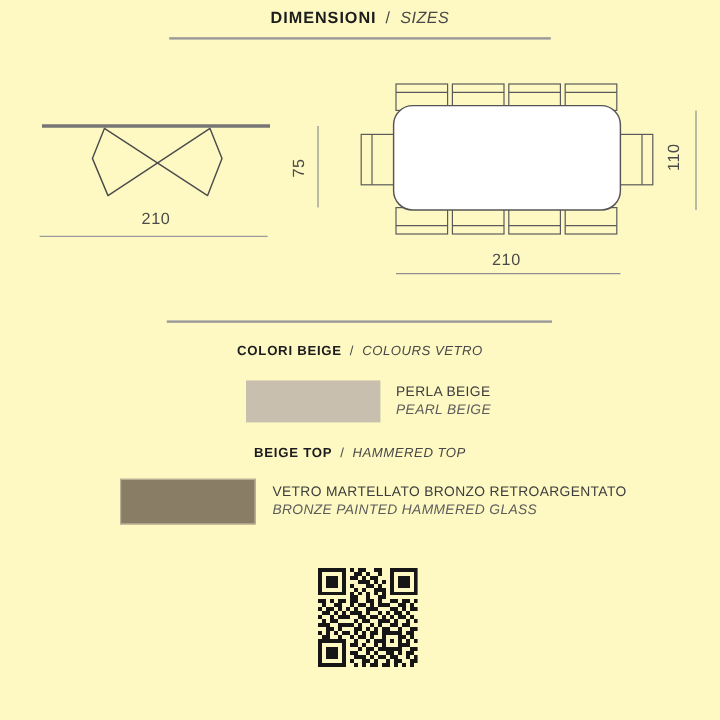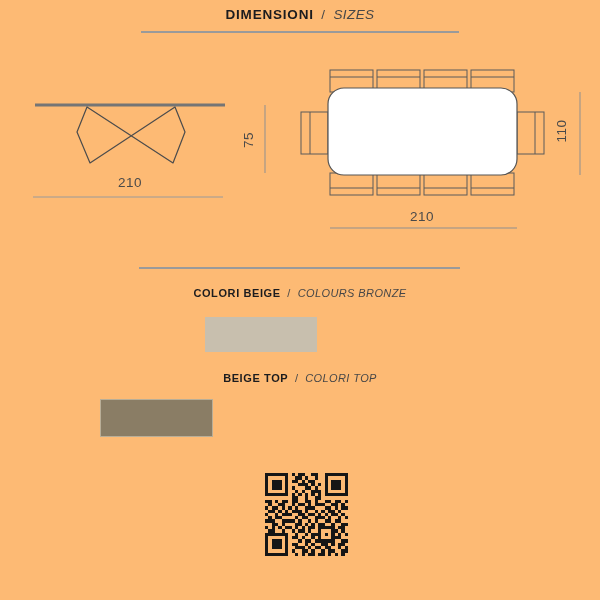--- a/index.html
+++ b/index.html
@@ -1,18 +1,18 @@
 <!DOCTYPE html>
 <html><head>
 <meta charset="utf-8">
 <style>
   * { margin:0; padding:0; box-sizing:border-box; }
   html,body { background:#ffffff; }
   body { font-family:"Liberation Sans", sans-serif; }
-  .page { position:relative; width:600px; height:600px; background:#fdba74; overflow:hidden; }
+  .page { position:relative; width:600px; height:600px; background:#fef9c3; overflow:hidden; }
 
   
   .page-title {
     position:absolute; left:0; top:7px; width:100%;
     text-align:center; font-size:13.5px; letter-spacing:.8px; color:#1c1c1e;
   }
   .section-heading {
     position:absolute; left:0; width:100%;
     text-align:center; font-size:11px; letter-spacing:.6px; color:#1c1c1e;
   }
@@ -110,33 +110,39 @@
   </svg>
   <span class="dim-label rot" style="left:231px; top:132px; width:36px;">75</span>
   <span class="dim-label rot" style="left:544px; top:123px; width:36px;">110</span>
   <span class="dim-label" style="left:322px; top:209px; width:200px;">210</span>
 
   <div class="divider" style="left:139px; top:267px; width:321px;"></div>
 
   <div class="section-heading" style="top:287px;">
     <span class="h-bold">COLORI BEIGE</span>
     <span class="h-sep">/</span>
-    <span class="h-italic">COLOURS BRONZE</span>
+    <span class="h-italic">COLOURS VETRO</span>
   </div>
 
   <div class="swatch" style="left: 205px; top: 317px; width: 112px; height: 35px; background: rgb(200, 191, 174);"></div>
+  <div class="swatch-labels" style="left:330px; top:320px;">
+    <div class="primary">PERLA BEIGE</div>
+    <div class="secondary">PEARL BEIGE</div>
+  </div>
 
   <div class="section-heading" style="top:372px;">
     <span class="h-bold">BEIGE TOP</span>
     <span class="h-sep">/</span>
-    <span class="h-italic">COLORI TOP</span>
+    <span class="h-italic">HAMMERED TOP</span>
   </div>
 
   <div class="swatch texture" style="left: 100px; top: 399px; width: 113px; height: 38px; background-color: rgb(138, 125, 101);"></div>
   <div class="swatch-labels" style="left:227px; top:403px;">
+    <div class="primary">VETRO MARTELLATO BRONZO RETROARGENTATO</div>
+    <div class="secondary">BRONZE PAINTED HAMMERED GLASS</div>
   </div>
 
   <div class="qr" style="left:265px; top:473px; width:83px; height:83px;">
     <svg viewBox="0 0 25 25">
         <rect x="0" y="0" width="1" height="1"></rect>
         <rect x="1" y="0" width="1" height="1"></rect>
         <rect x="2" y="0" width="1" height="1"></rect>
         <rect x="3" y="0" width="1" height="1"></rect>
         <rect x="4" y="0" width="1" height="1"></rect>
         <rect x="5" y="0" width="1" height="1"></rect>

